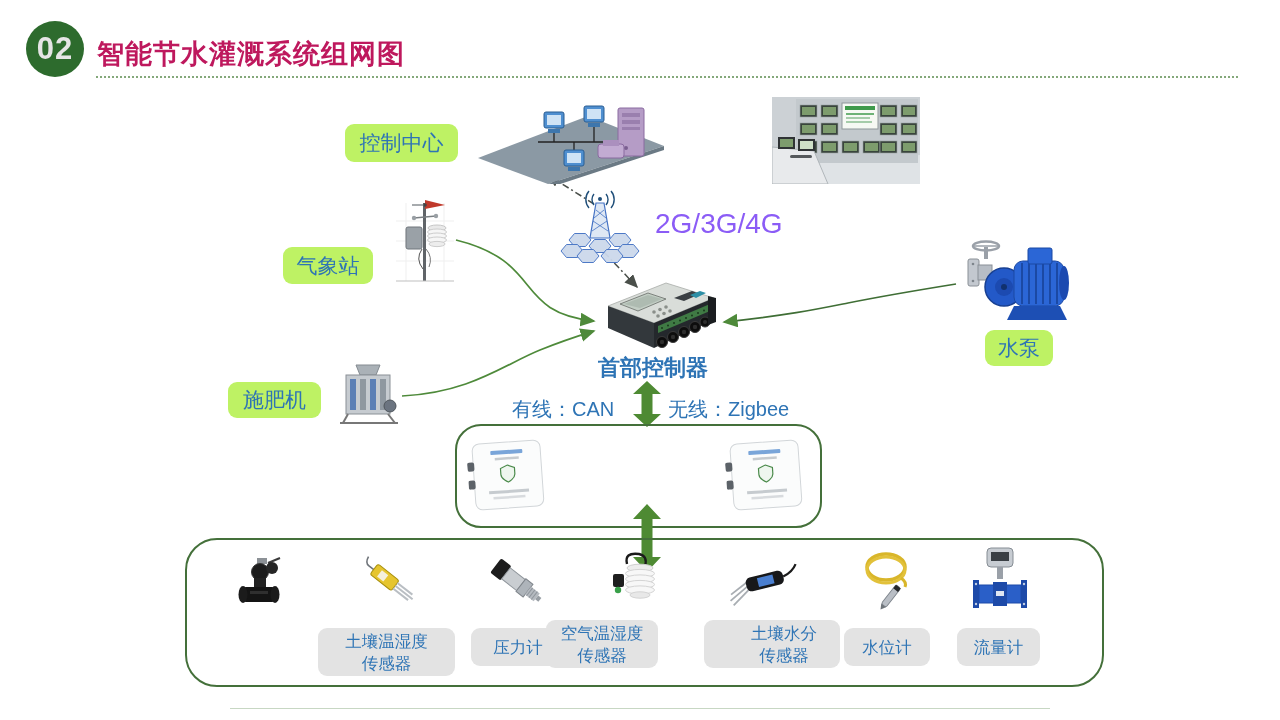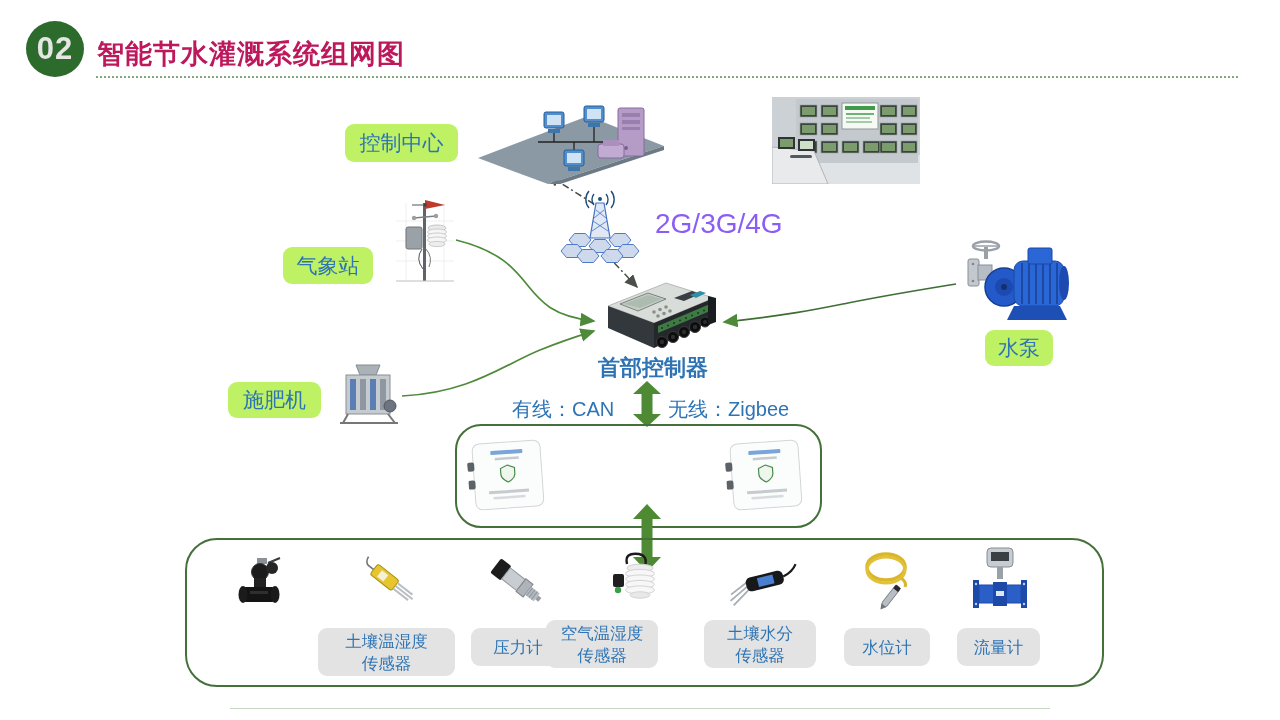--- a/index.html
+++ b/index.html
@@ -401,21 +401,21 @@
   <svg class="abs" style="left:725px;top:550px;" width="80" height="64" viewBox="0 0 80 64">
     <g transform="rotate(-14 40 32)">
       <line x1="22" y1="28" x2="4" y2="36" stroke="#a8adb2" stroke-width="1.8"></line>
       <line x1="22" y1="32" x2="2" y2="42" stroke="#a8adb2" stroke-width="1.8"></line>
       <line x1="22" y1="36" x2="4" y2="47" stroke="#a8adb2" stroke-width="1.8"></line>
       <rect x="21" y="24" width="38" height="14" rx="5" fill="#17181a"></rect>
       <rect x="33" y="26.5" width="16" height="9" fill="#4a7fd0"></rect>
       <path d="M59,31 q10,-2 15,-9" fill="none" stroke="#1b1b1b" stroke-width="2.2"></path>
     </g>
   </svg>
-  <div class="abs s-pill" style="left:704px;top:620px;width:112px;height:48px;">
+  <div class="abs s-pill" style="left:704px;top:620px;width:112px;height:48px;padding-left:24px;">
     <span>土壤水分</span>
     <span>传感器</span>
   </div>
 
   <svg class="abs" style="left:851px;top:546px;" width="70" height="68" viewBox="0 0 70 68">
     <ellipse cx="35" cy="21" rx="19" ry="13" fill="none" stroke="#d9b62a" stroke-width="3.5"></ellipse>
     <ellipse cx="35" cy="24" rx="19" ry="13" fill="none" stroke="#e2c13a" stroke-width="3"></ellipse>
     <path d="M50,32 q6,4 4,9" fill="none" stroke="#d9b62a" stroke-width="3"></path>
     <g transform="rotate(38 40 50)">
       <rect x="37" y="38" width="6" height="24" rx="2" fill="#b9bec5" stroke="#7f868d"></rect>

